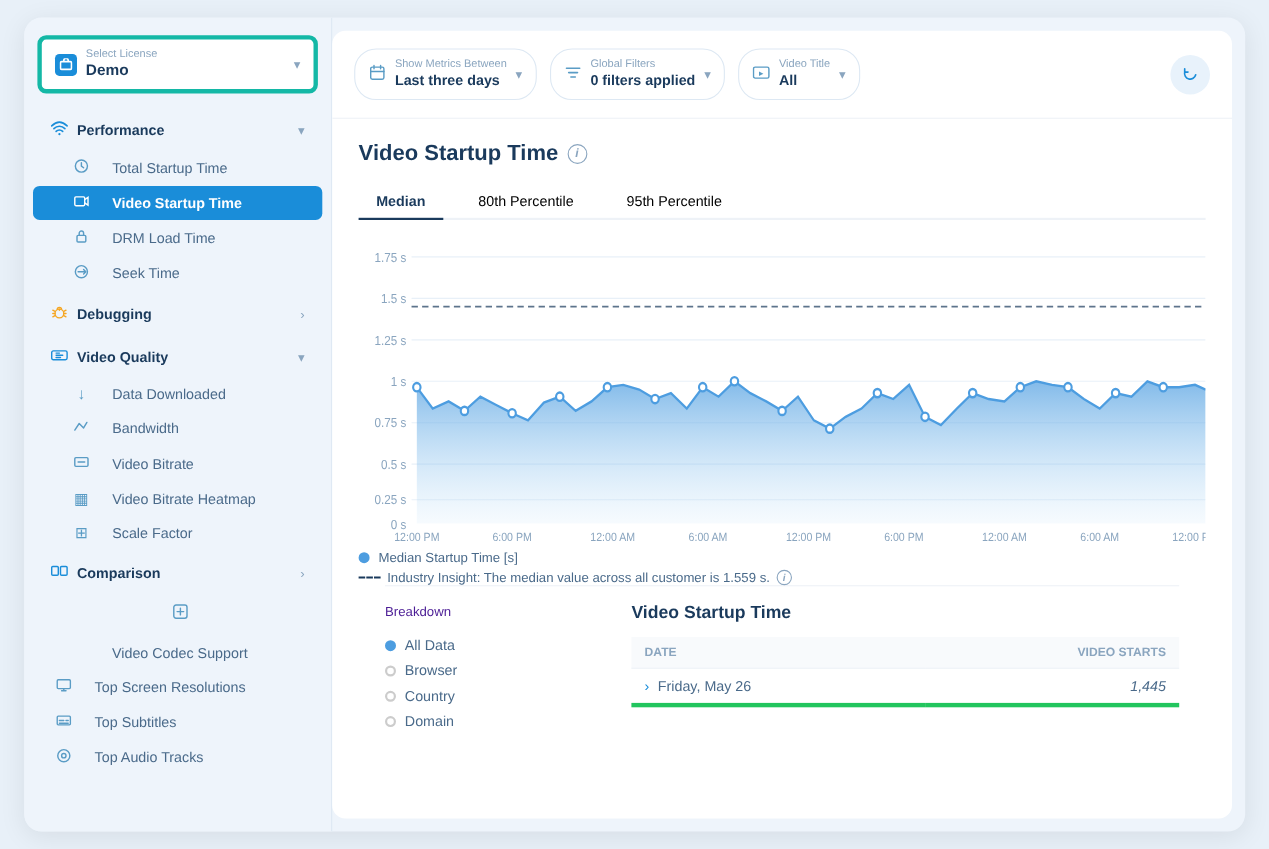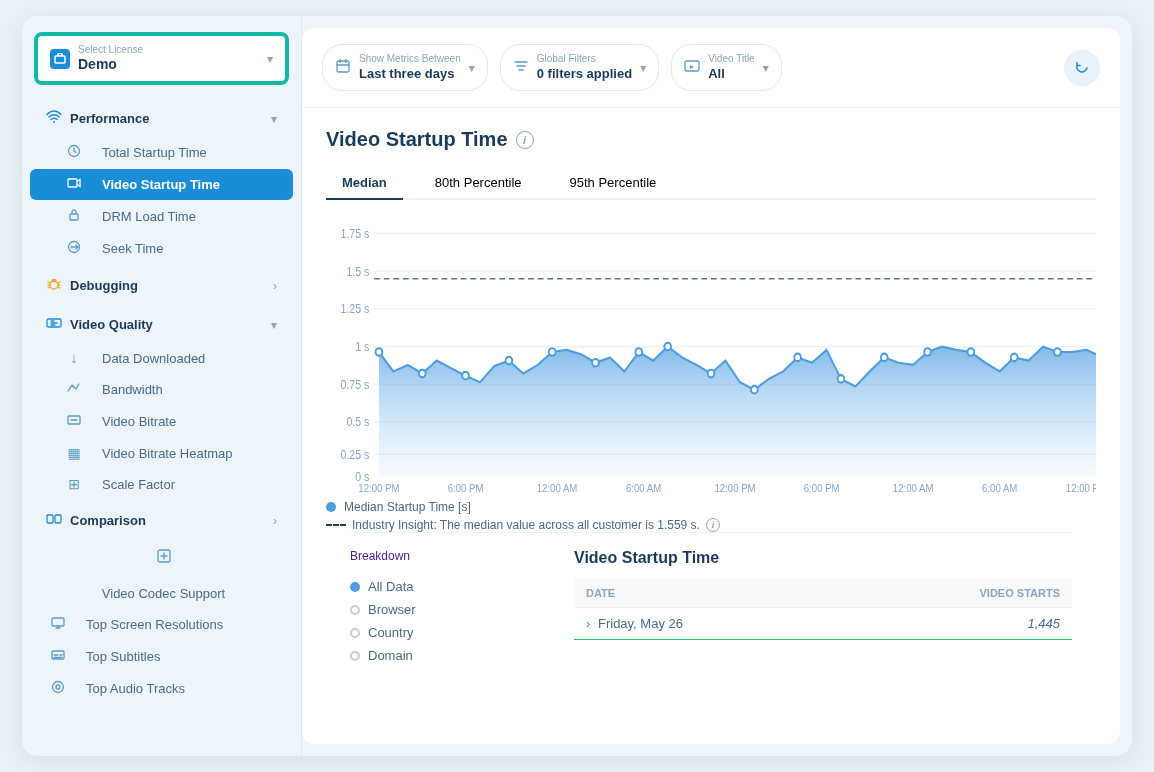--- a/index.html
+++ b/index.html
@@ -212,21 +212,21 @@
       color: #8aa5bf;
       font-weight: 600;
       text-transform: uppercase;
       font-size: 11px;
       border-bottom: 1px solid #eef2f7;
       background: #f8fafc;
     }
     .data-table td {
       padding: 8px 12px;
       color: #4a6a8a;
-      border-bottom: 1px solid #22c55e;
+      border-bottom: 4px solid #22c55e;
       font-size: 13px;
     }
     .table-row-icon { color: #1a8dd9; margin-right: 4px; }
 
     .refresh-btn {
       margin-left: auto;
       width: 36px; height: 36px;
       border-radius: 50%;
       background: #e8f2fb;
       border: none;

